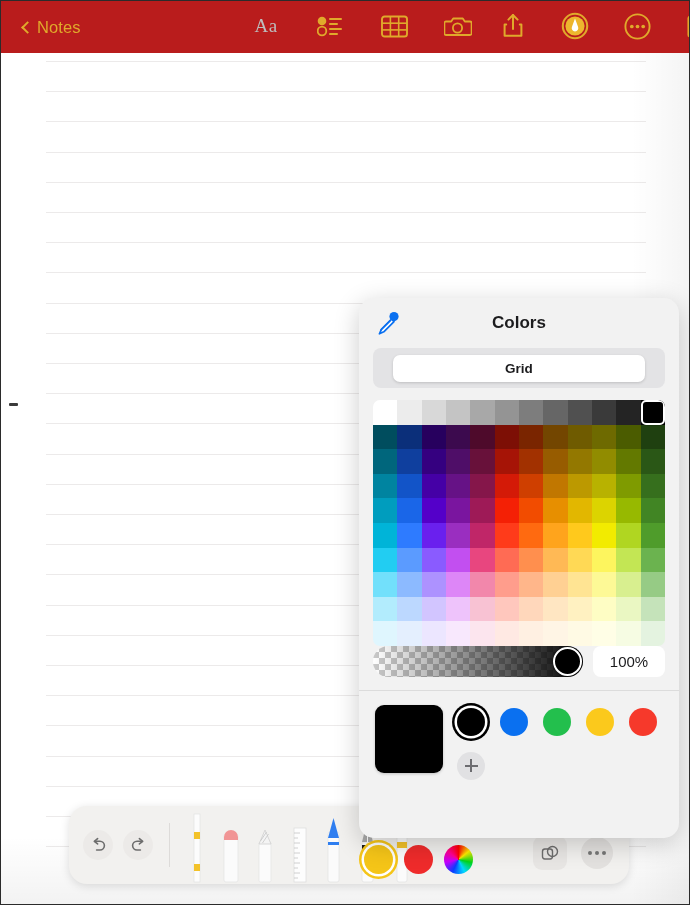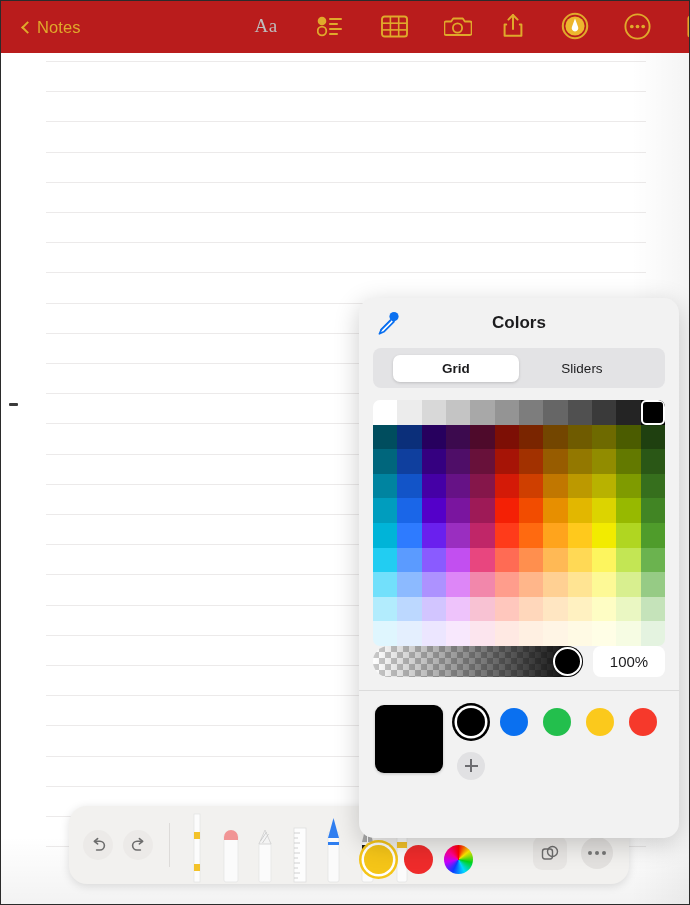--- a/index.html
+++ b/index.html
@@ -488,23 +488,20 @@
           <path d="M15.4 10.4L5.6 20.2" stroke="#0a70f0" stroke-width="1.5"></path>
         </svg>
       </div>
       <div class="cp-title">Colors</div>
     </div>
 
     <div class="segmented">
       <div class="seg active">
         <span>Grid</span>
       </div>
-      <div class="seg">
-        <span>Sliders</span>
-      </div>
     </div>
 
     <div class="grid-wrap" id="color-grid">
         <div class="grid-row">
           <div class="grid-cell" style="background: rgb(255, 255, 255);"></div>
           <div class="grid-cell" style="background: rgb(236, 236, 236);"></div>
           <div class="grid-cell" style="background: rgb(216, 216, 216);"></div>
           <div class="grid-cell" style="background: rgb(196, 196, 196);"></div>
           <div class="grid-cell" style="background: rgb(168, 168, 168);"></div>
           <div class="grid-cell" style="background: rgb(148, 148, 148);"></div>

